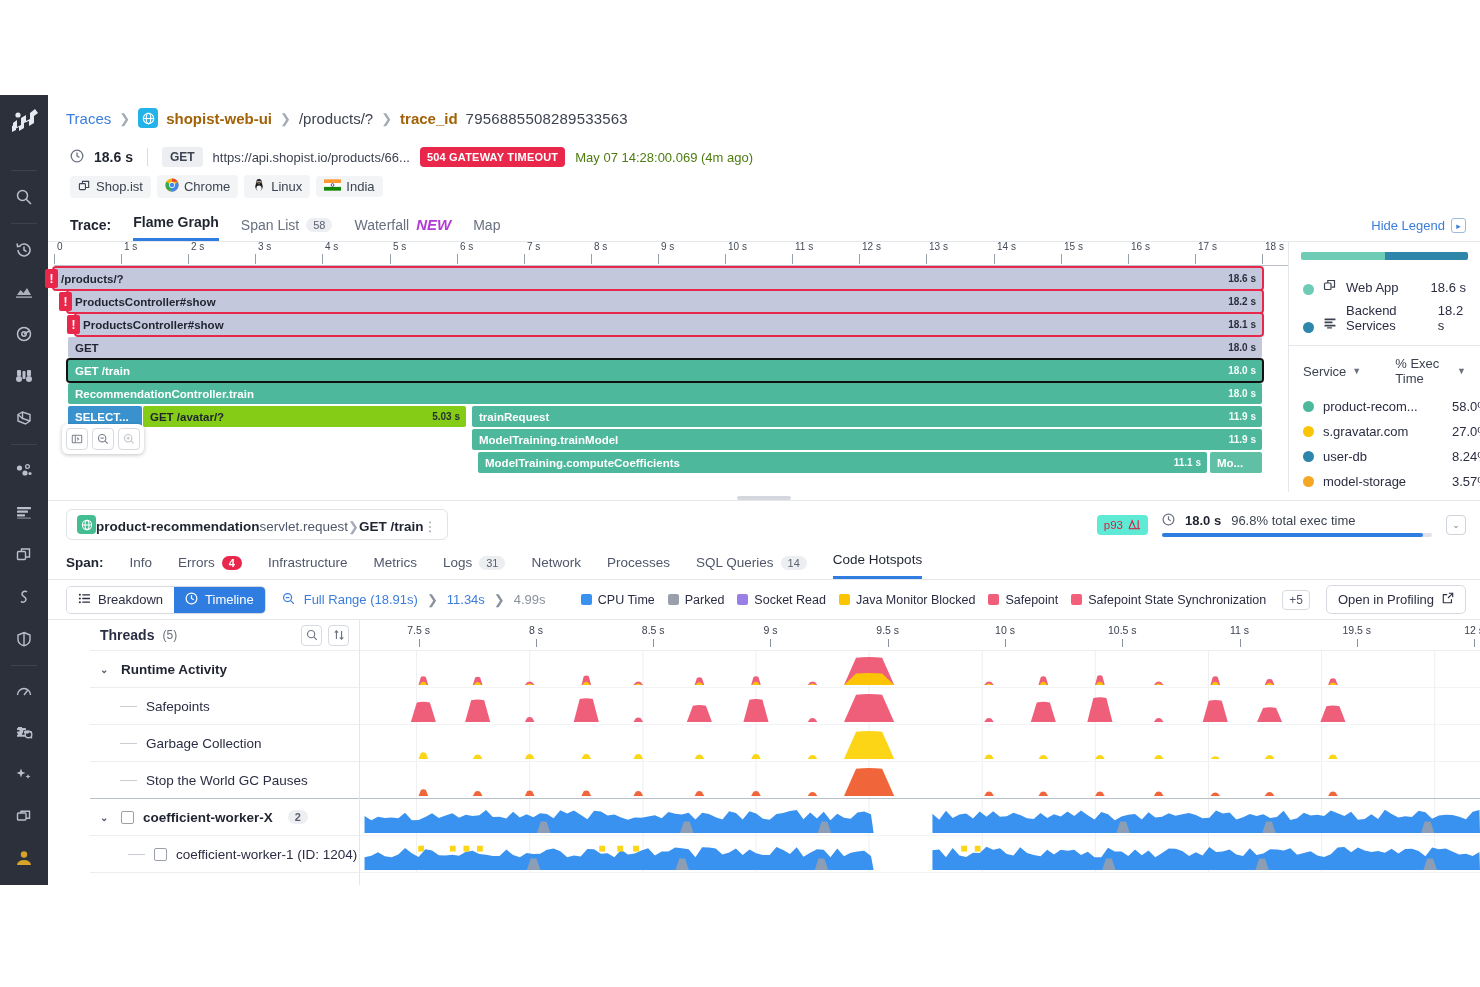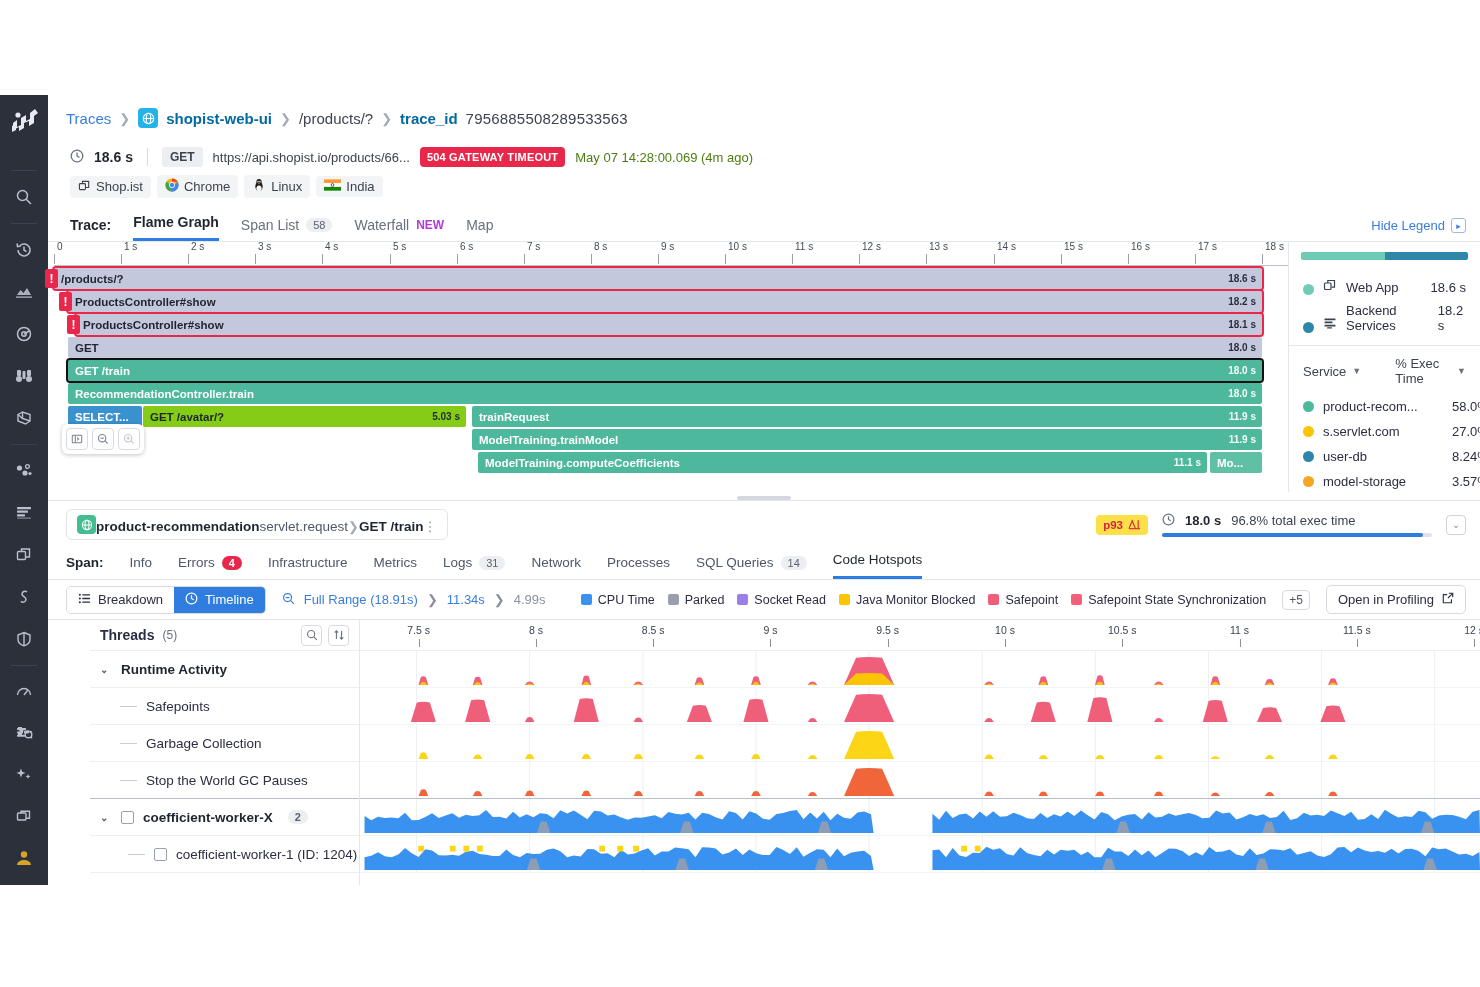--- a/index.html
+++ b/index.html
@@ -40,42 +40,42 @@
   .main { flex:1 1 auto; min-width:0; display:flex; flex-direction:column; background:#fff; }
 
   
   .crumbs { height:46px; display:flex; align-items:center; padding:0 0 0 18px; gap:8px; font-size:15px; }
   .crumbs a { color:#3b7ddd; text-decoration:none; cursor:pointer; }
   .crumb-sep { color:#a4abb8; font-size:13px; }
   .globe-badge {
     width:20px;height:20px;border-radius:4px;background:#24b3e8;display:inline-flex;
     align-items:center;justify-content:center;color:#fff;
   }
-  .crumb-strong { font-weight:bold; color:#0369a1; }
+  .crumb-strong { font-weight:bold; color:#a16207; }
   .crumb-id { color:#3c4250; font-weight:normal; letter-spacing:.2px; }
 
   
   .summary { padding:6px 0 2px 22px; display:flex; align-items:center; gap:10px; font-size:13px; }
   .sum-dur { font-weight:bold; font-size:14px; color:#1f2430; }
   .vline { width:1px; height:18px; background:#d9dce3; margin:0 4px; }
   .pill-method { background:#eceef1; color:#3c4250; font-weight:bold; font-size:12px; padding:3px 8px; border-radius:3px; }
   .url { color:#3c4250; }
   .pill-err { background:#e8274b; color:#fff; font-weight:bold; font-size:11px; padding:4px 7px; border-radius:4px; letter-spacing:.2px; }
   .ts { color:#4d7c0f; }
   .tagrow { padding:6px 0 0 22px; display:flex; align-items:center; gap:6px; }
   .tag { display:inline-flex; align-items:center; gap:5px; background:#f3f4f6; border-radius:4px; padding:3px 8px; font-size:13px; color:#3c4250; cursor:pointer;}
 
   
   .tracetabs { margin-top:12px; padding-left:22px; display:flex; align-items:flex-end; gap:22px;
                border-bottom:1px solid #e3e6eb; height:32px; position:relative; }
   .tt-label { font-weight:bold; color:#1f2430; padding-bottom:8px; font-size:14px; }
   .tt { color:#68707f; padding-bottom:8px; cursor:pointer; font-size:14px; display:flex; align-items:center; gap:7px; }
   .tt.active { color:#1f2430; font-weight:bold; border-bottom:3px solid #2f7de1; }
   .cnt { background:#eceef1; border-radius:9px; padding:1px 7px; font-size:11px; color:#5b6170; font-weight:normal; }
-  .newtag { color:#b23bd6; font-weight:bold; font-size:12px; }
+  .newtag { color:#b23bd6; font-weight:bold; font-size:15px;font-style:italic; }
   .hidelegend { position:absolute; right:14px; bottom:8px; color:#3b7ddd; font-size:13px; cursor:pointer; display:flex; align-items:center; gap:6px;}
   .hl-box { border:1px solid #9fb8dd; border-radius:3px; width:15px; height:15px; display:inline-flex; align-items:center; justify-content:center; font-size:9px;}
 
   
   .flamewrap { display:flex; height:250px; }
   .flamecol { width:1240px; flex:0 0 1240px; position:relative; }
   .ruler { height:24px; position:relative; border-bottom:1px solid #bcc0c8; margin:0 0 0 6px; }
   .ruler .tk { position:absolute; top:12px; width:1px; height:10px; background:#9aa0ab; }
   .ruler .tl { position:absolute; top:-1px; font-size:10px; color:#444a57; transform:translateX(1px); white-space:nowrap;}
   .frames { position:relative; margin-left:6px; }
@@ -117,21 +117,21 @@
   .draghandle { width:54px; height:4px; border-radius:3px; background:#d4d8de; margin:4px auto 0 auto; }
 
   
   .spanhdr { border-top:1px solid #e3e6eb; padding:8px 14px 0 18px; display:flex; align-items:center; }
   .spanchip { display:flex; align-items:flex-end; border:1px solid #e0e3e8; border-radius:6px; padding:5px 10px; font-size:13.5px; cursor:pointer;}
   .svcico { width:19px;height:19px;border-radius:4px;background:#45bd93;display:flex;align-items:center;justify-content:center;color:#fff;}
   .spanchip b { color:#1f2430; }
   .spanchip .op { color:#50576a; }
   .kebab { color:#8b919e; letter-spacing:1px; font-size:13px; }
   .hdr-right { margin-left:auto; display:flex; align-items:center; gap:14px; }
-  .p93 { background:#fde047; color:#d61f40; font-weight:bold; font-size:11.5px; padding:3px 7px; border-radius:4px; display:flex; align-items:center; gap:5px;}
+  .p93 { background:#5eead4; color:#d61f40; font-weight:normal; font-size:11.5px; padding:3px 7px; border-radius:4px; display:flex; align-items:center; gap:5px;}
   .durblk { display:flex; flex-direction:column; gap:4px; }
   .durline { display:flex; align-items:center; gap:10px; font-size:13px; }
   .durline b { color:#1f2430; }
   .durline .pct { color:#3c4250; }
   .durmeter { height:4px; background:#dfe3e9; border-radius:2px; width:270px; position:relative; }
   .durmeter i { position:absolute; left:0; top:0; bottom:0; background:#2f7de1; border-radius:2px;}
   .collapse-btn { border:1px solid #cfd4dc; border-radius:4px; width:20px; height:20px; display:flex; align-items:center; justify-content:center; color:#7b8290; font-size:9px; cursor:pointer;}
 
   
   .spantabs { padding-left:18px; display:flex; align-items:flex-end; gap:26px;
@@ -591,21 +591,21 @@
             <div class="lg-svc">
               <span class="sq" style="background: rgb(77, 184, 155); border-radius: 50%;"></span>
               <span class="nm">product-recom...</span>
               <span class="pc">58.0%</span>
               <span class="meter">
                 <i style="width: 58%;"></i>
               </span>
             </div>
             <div class="lg-svc">
               <span class="sq" style="background: rgb(251, 197, 5); border-radius: 50%;"></span>
-              <span class="nm">s.servlet.com</span>
+              <span class="nm">s.gravatar.com</span>
               <span class="pc">27.0%</span>
               <span class="meter">
                 <i style="width: 27%;"></i>
               </span>
             </div>
             <div class="lg-svc">
               <span class="sq" style="background: rgb(46, 134, 171); border-radius: 50%;"></span>
               <span class="nm">user-db</span>
               <span class="pc">8.24%</span>
               <span class="meter">
@@ -847,21 +847,21 @@
             <span class="tl-lbl" style="left: 410.455px;">9 s</span>
             <span class="tl-tk" style="left: 410.455px;"></span>
             <span class="tl-lbl" style="left: 527.727px;">9.5 s</span>
             <span class="tl-tk" style="left: 527.727px;"></span>
             <span class="tl-lbl" style="left: 645px;">10 s</span>
             <span class="tl-tk" style="left: 645px;"></span>
             <span class="tl-lbl" style="left: 762.273px;">10.5 s</span>
             <span class="tl-tk" style="left: 762.273px;"></span>
             <span class="tl-lbl" style="left: 879.545px;">11 s</span>
             <span class="tl-tk" style="left: 879.545px;"></span>
-            <span class="tl-lbl" style="left: 996.818px;">11.5 s</span>
+            <span class="tl-lbl" style="left: 996.818px;">19.5 s</span>
             <span class="tl-tk" style="left: 996.818px;"></span>
             <span class="tl-lbl" style="left: 1114.09px;">12 s</span>
             <span class="tl-tk" style="left: 1114.09px;"></span>
           </div>
         <div id="tl-rows">
             <div class="tl-row">
               <svg viewBox="0 0 1161 37" preserveAspectRatio="none">
                 <line x1="58.63636363636364" y1="0" x2="58.63636363636364" y2="37" stroke="#eceef1" stroke-width="1"></line>
                 <line x1="175.90909090909093" y1="0" x2="175.90909090909093" y2="37" stroke="#eceef1" stroke-width="1"></line>
                 <line x1="293.1818181818182" y1="0" x2="293.1818181818182" y2="37" stroke="#eceef1" stroke-width="1"></line>

